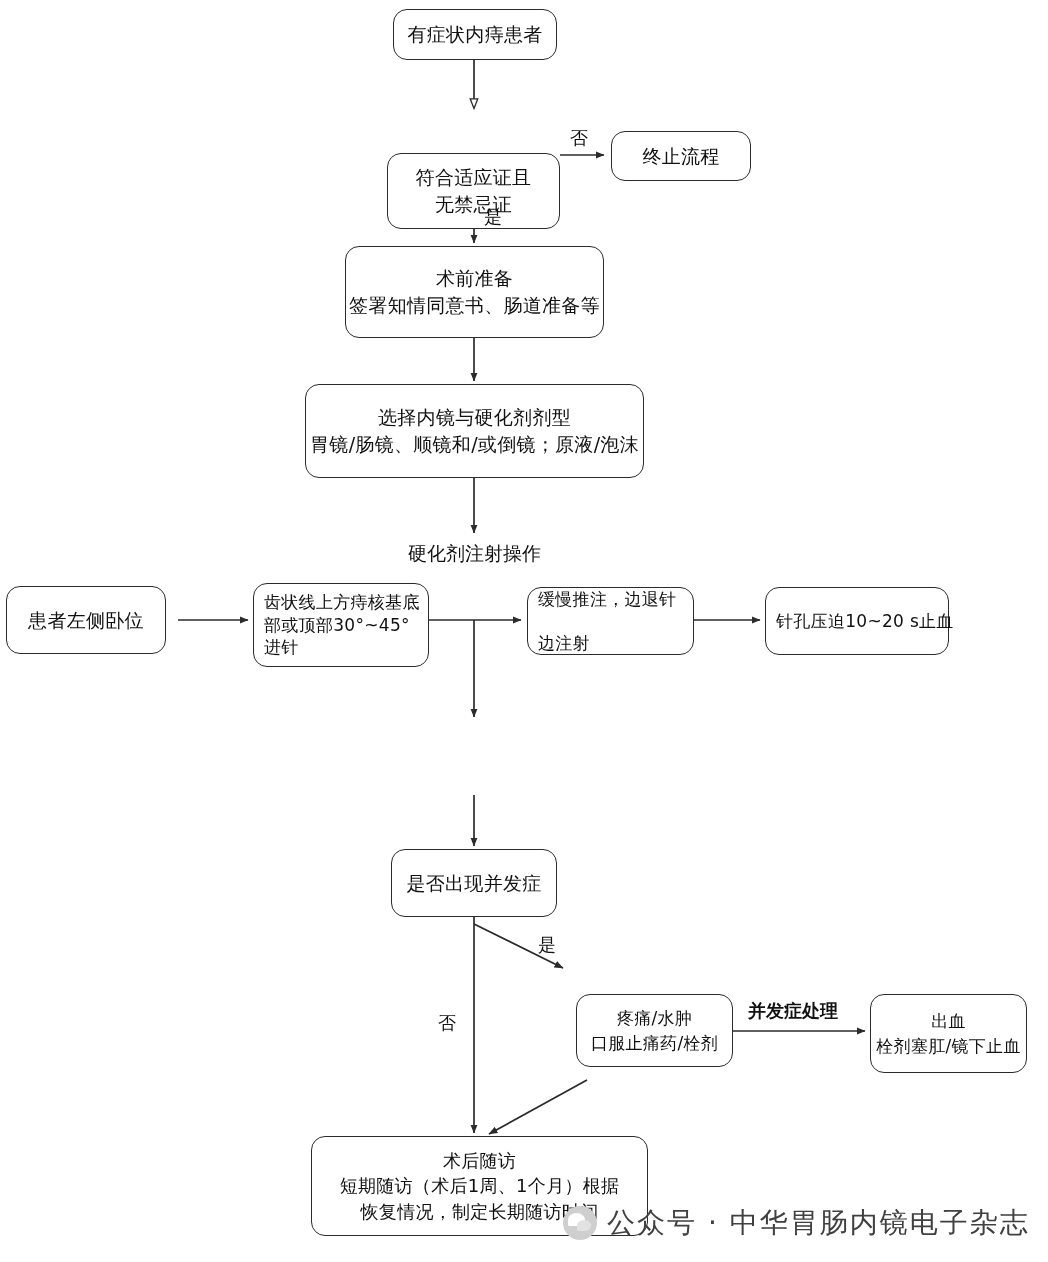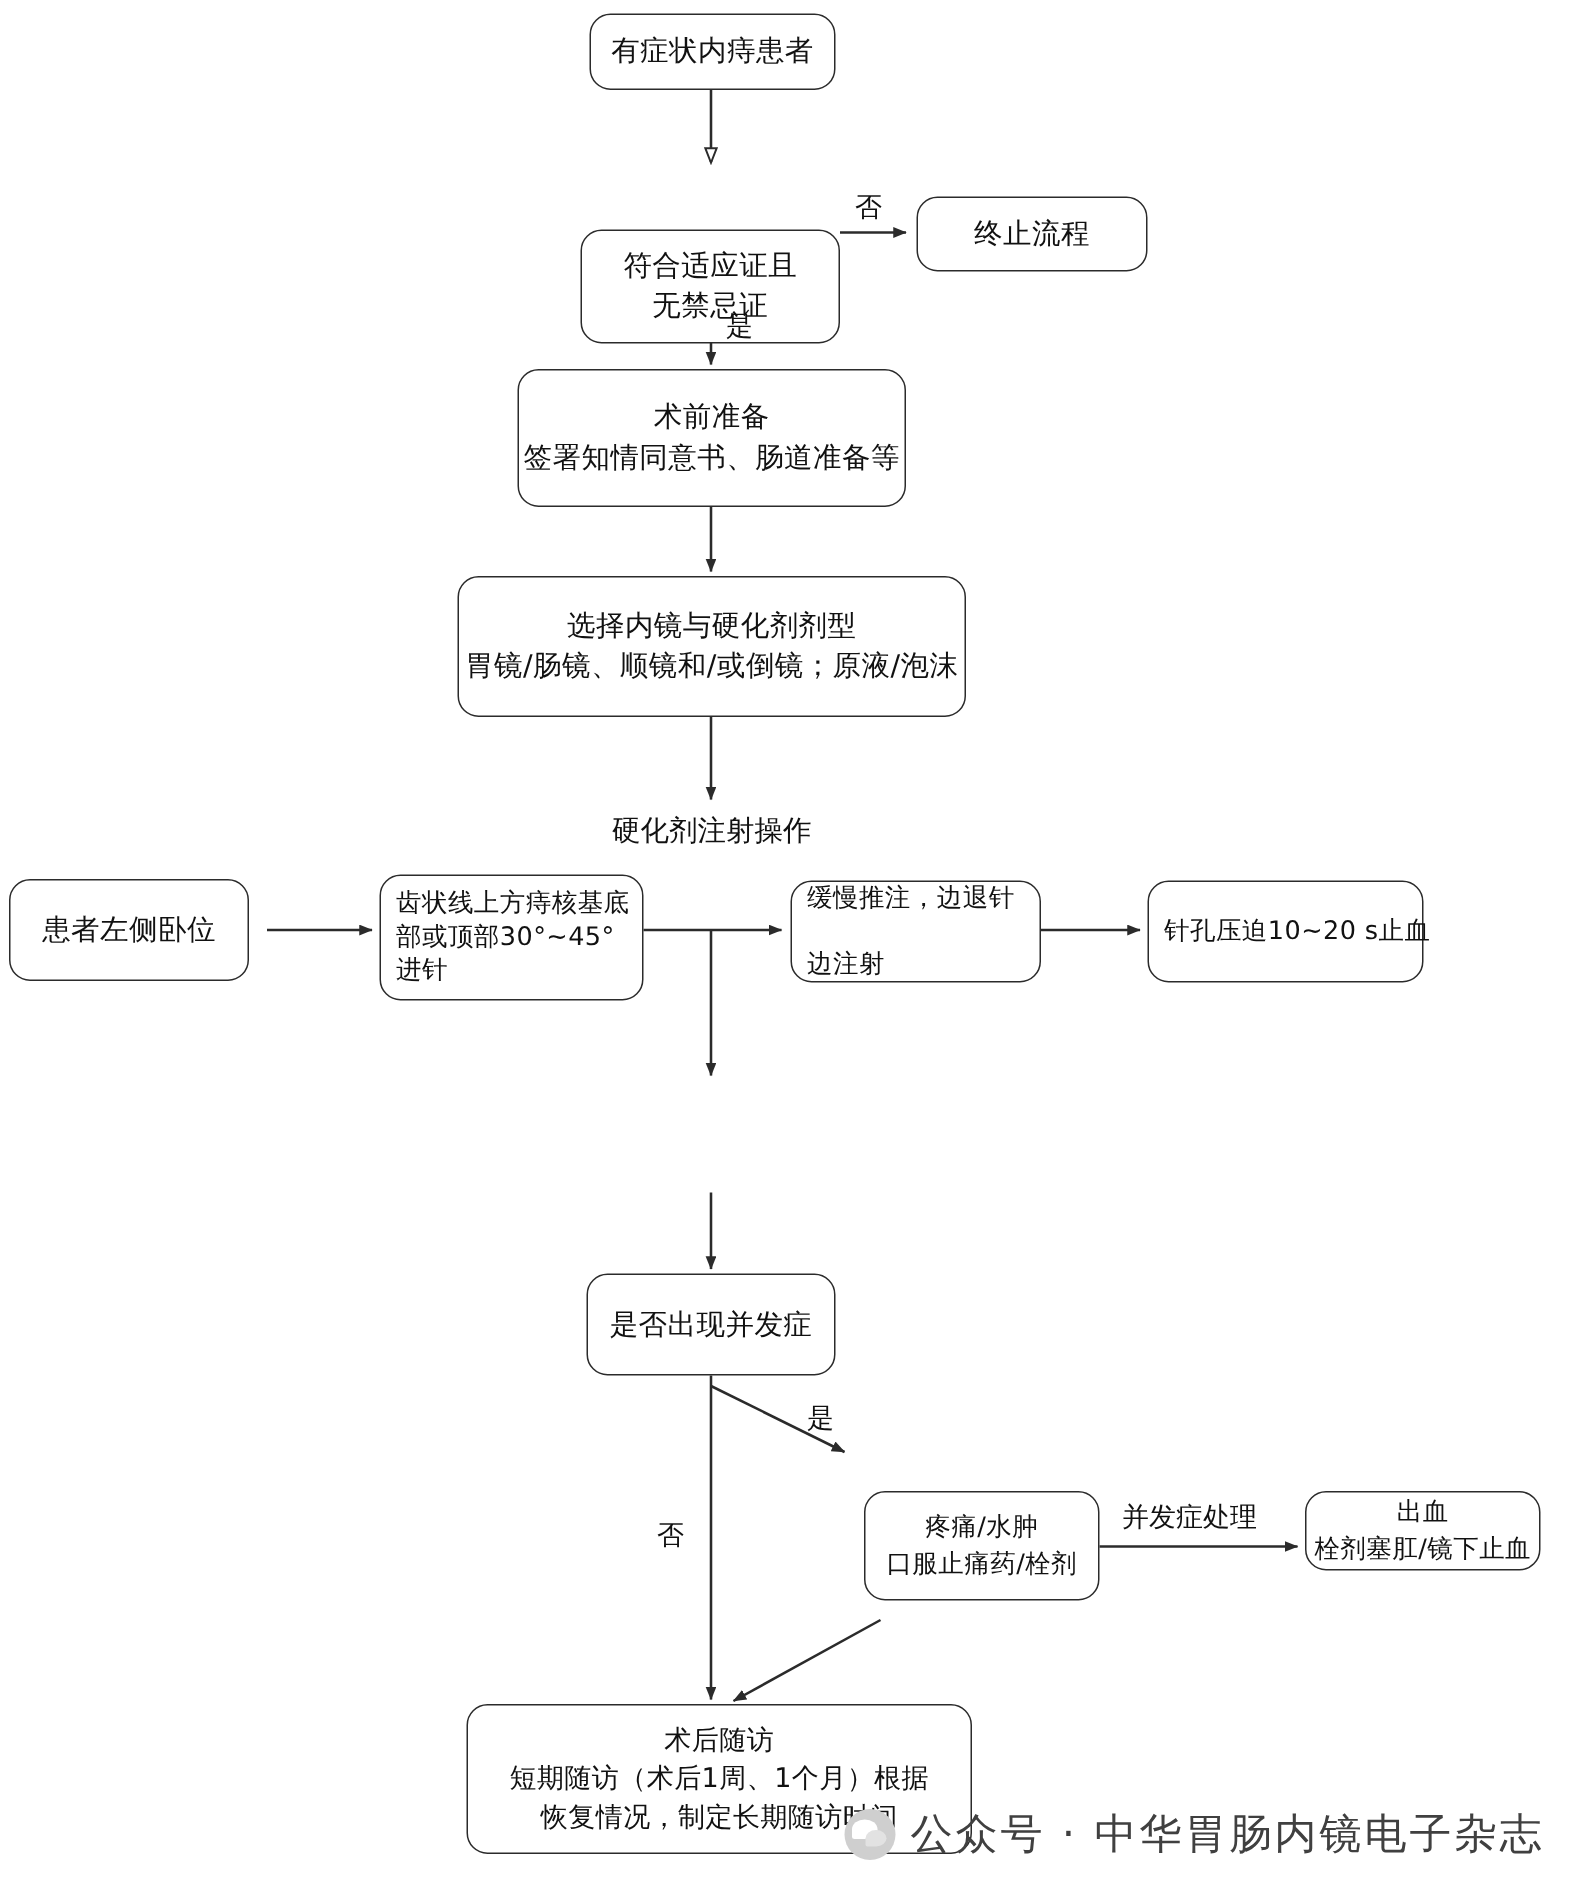--- a/index.html
+++ b/index.html
@@ -145,21 +145,21 @@
 
   <div class="node" style="left:393px; top:9px; width:164px; height:51px;">
     <span class="ln">有症状内痔患者</span>
   </div>
 
   <div class="node" style="left:387px; top:117px; width:173px; height:76px;margin-top:36px;">
     <span class="ln">符合适应证且</span>
     <span class="ln">无禁忌证</span>
   </div>
 
-  <div class="node" style="left:611px; top:131px; width:154px; height:50px;align-items:center;">
+  <div class="node" style="left:611px; top:131px; width:140px; height:50px;align-items:center;">
     <span class="ln">终止流程</span>
   </div>
 
   <div class="node" style="left:345px; top:246px; width:259px; height:92px;">
     <span class="ln">术前准备</span>
     <span class="ln">签署知情同意书、肠道准备等</span>
   </div>
 
   <div class="node" style="left:305px; top:384px; width:339px; height:94px;">
     <span class="ln">选择内镜与硬化剂剂型</span>
@@ -188,37 +188,37 @@
 
   <div class="node" style="left:391px; top:849px; width:166px; height:68px;">
     <span class="ln">是否出现并发症</span>
   </div>
 
   <div class="node" style="left:576px; top:994px; width:157px; height:73px; font-size:17px;">
     <span class="ln">疼痛/水肿</span>
     <span class="ln">口服止痛药/栓剂</span>
   </div>
 
-  <div class="node" style="left:870px; top:994px; width:157px; height:53px; font-size:17px;">
+  <div class="node" style="left:870px; top:994px; width:157px; height:79px; font-size:17px;">
     <span class="ln">出血</span>
     <span class="ln">栓剂塞肛/镜下止血</span>
   </div>
 
   <div class="node" style="left:311px; top:1136px; width:337px; height:100px; font-size:18px;">
     <span class="ln">术后随访</span>
     <span class="ln">短期随访（术后1周、1个月）根据</span>
     <span class="ln">恢复情况，制定长期随访时间</span>
   </div>
 
   <div class="free-label" style="left:408px; top:541px;">硬化剂注射操作</div>
 
   <div class="edge-label" style="left:570px; top:126px;">否</div>
   <div class="edge-label" style="left:484px; top:205px;">是</div>
   <div class="edge-label" style="left:538px; top:933px;">是</div>
   <div class="edge-label" style="left:438px; top:1011px;">否</div>
-  <div class="edge-label" style="left:748px; top:999px;">并发症处理</div>
+  <div class="edge-label" style="left:748px; top:999px;font-weight:bold;">并发症处理</div>
 
   <div class="watermark" style="left:563px; top:1204px;">
     <span class="wechat-badge"></span>
     <span>公众号 · 中华胃肠内镜电子杂志</span>
   </div>
 
 </div>
 
 </body></html>

